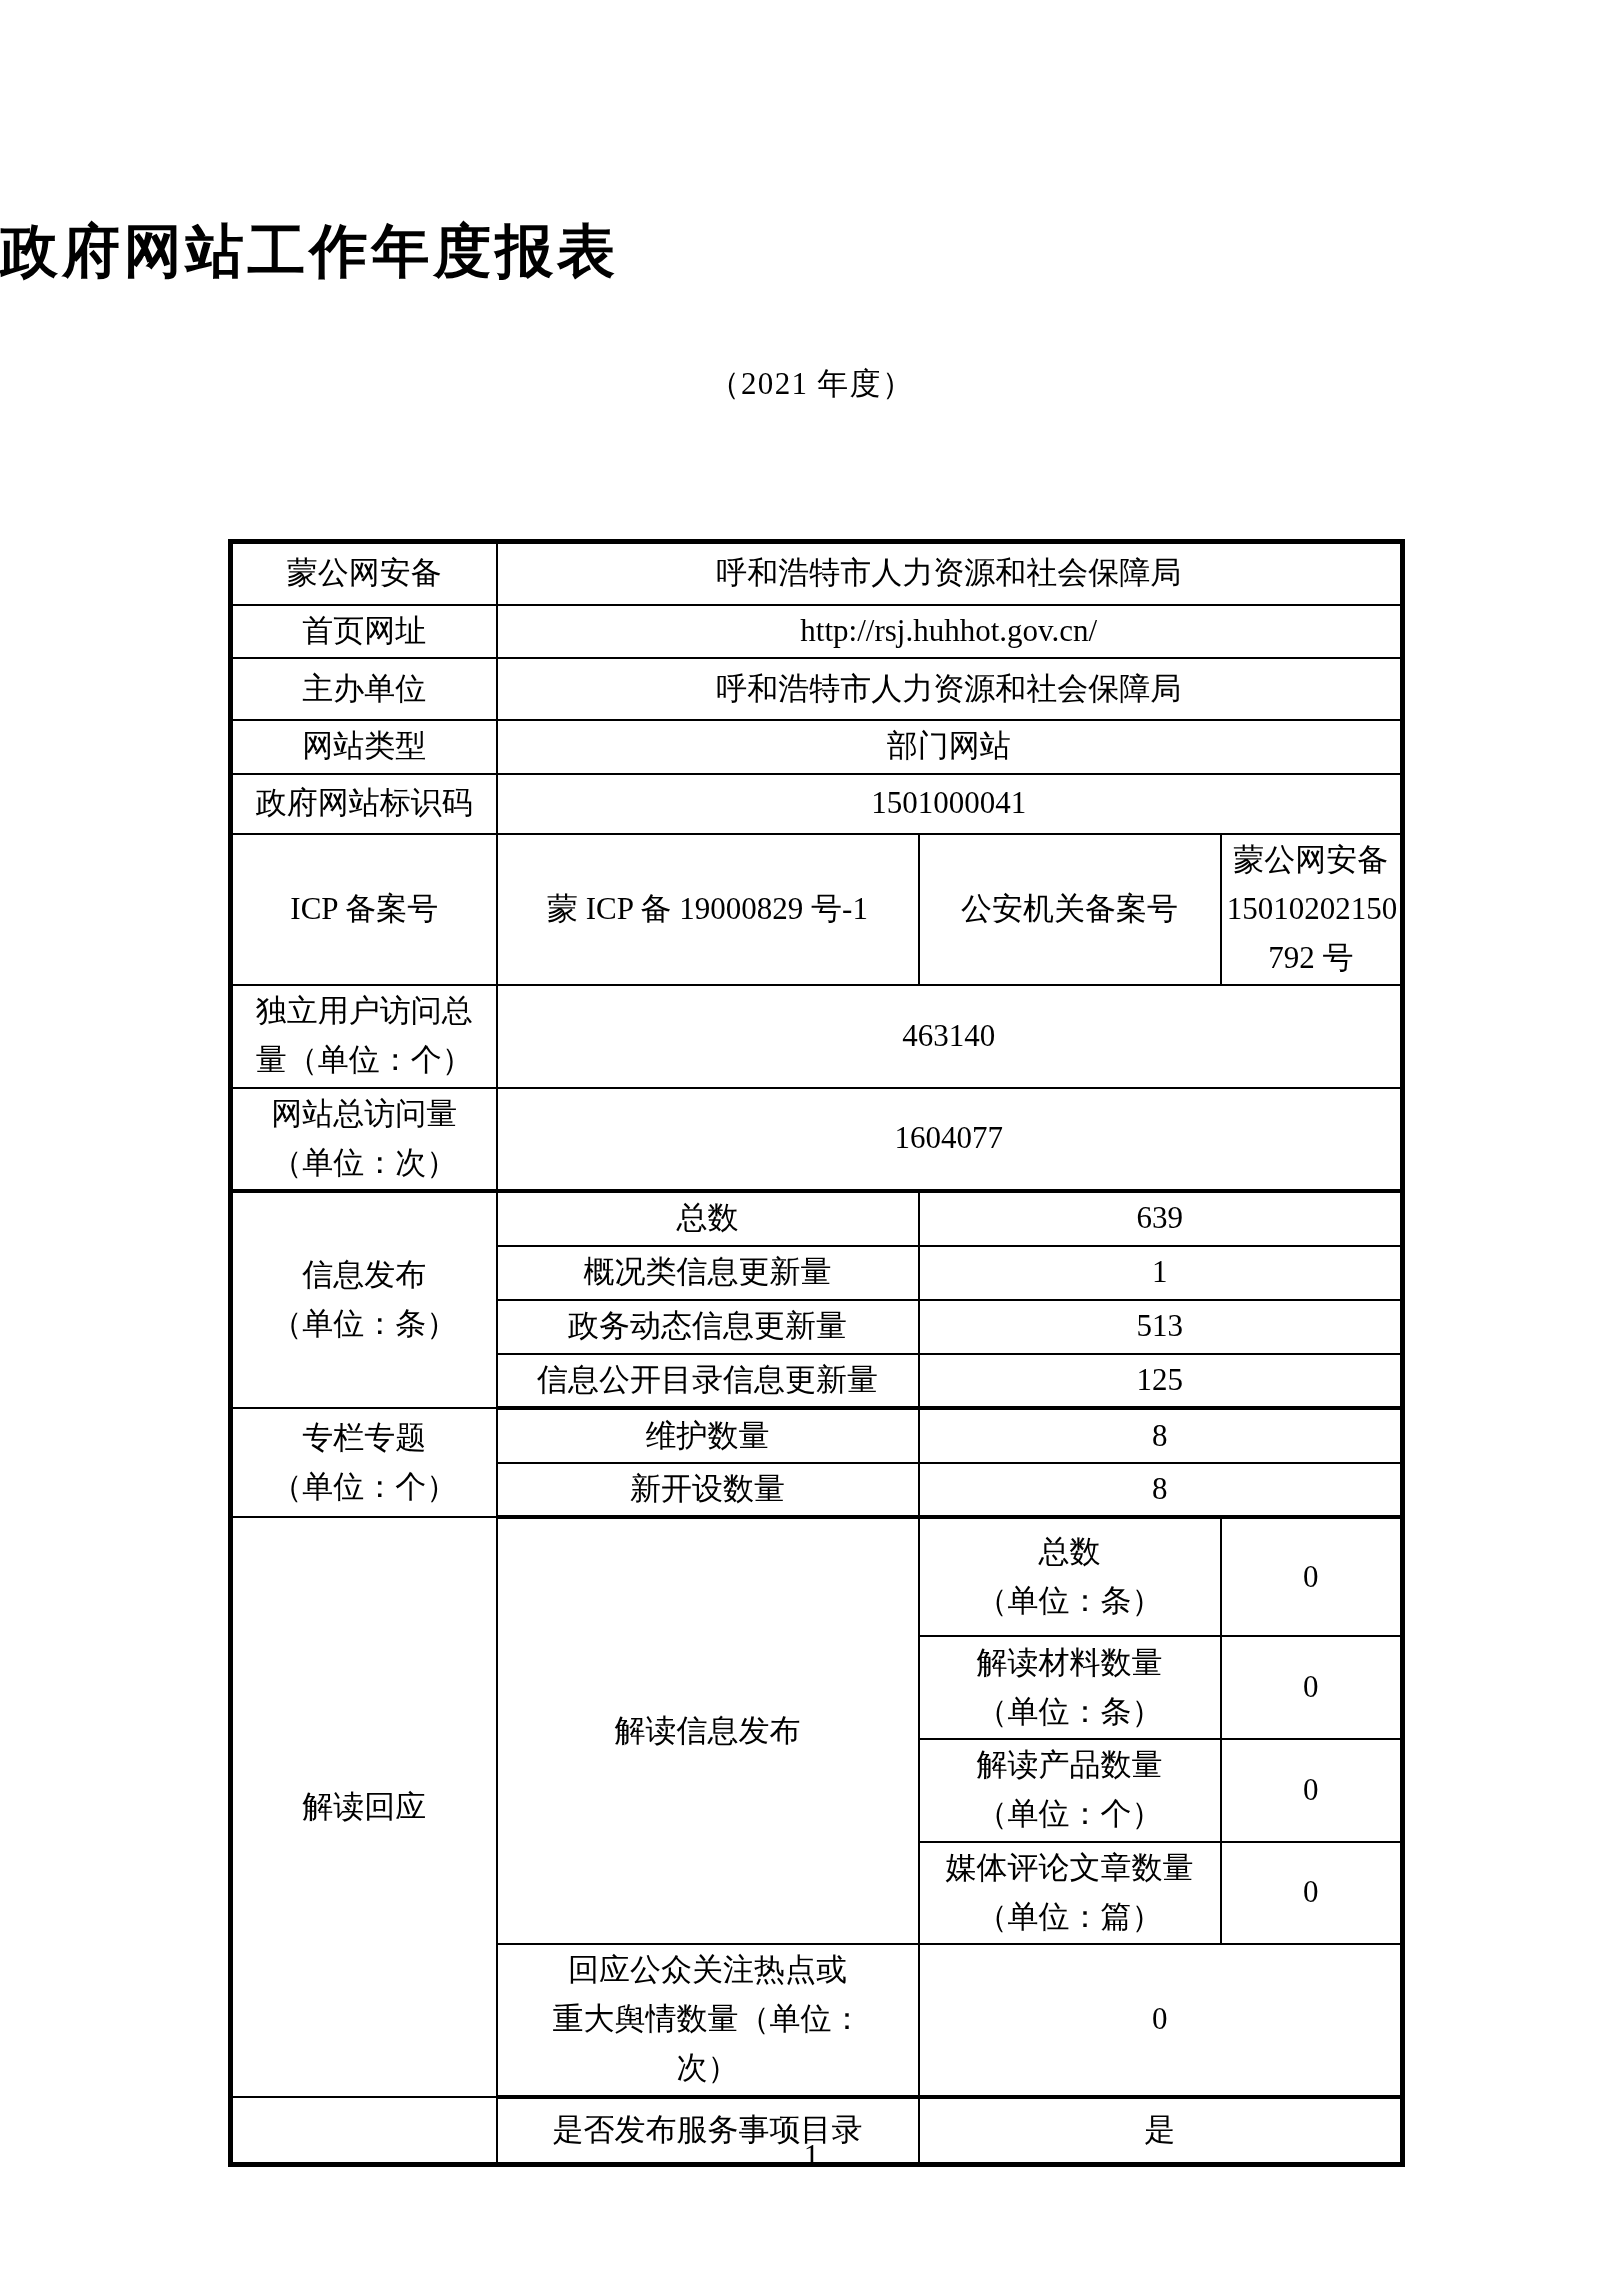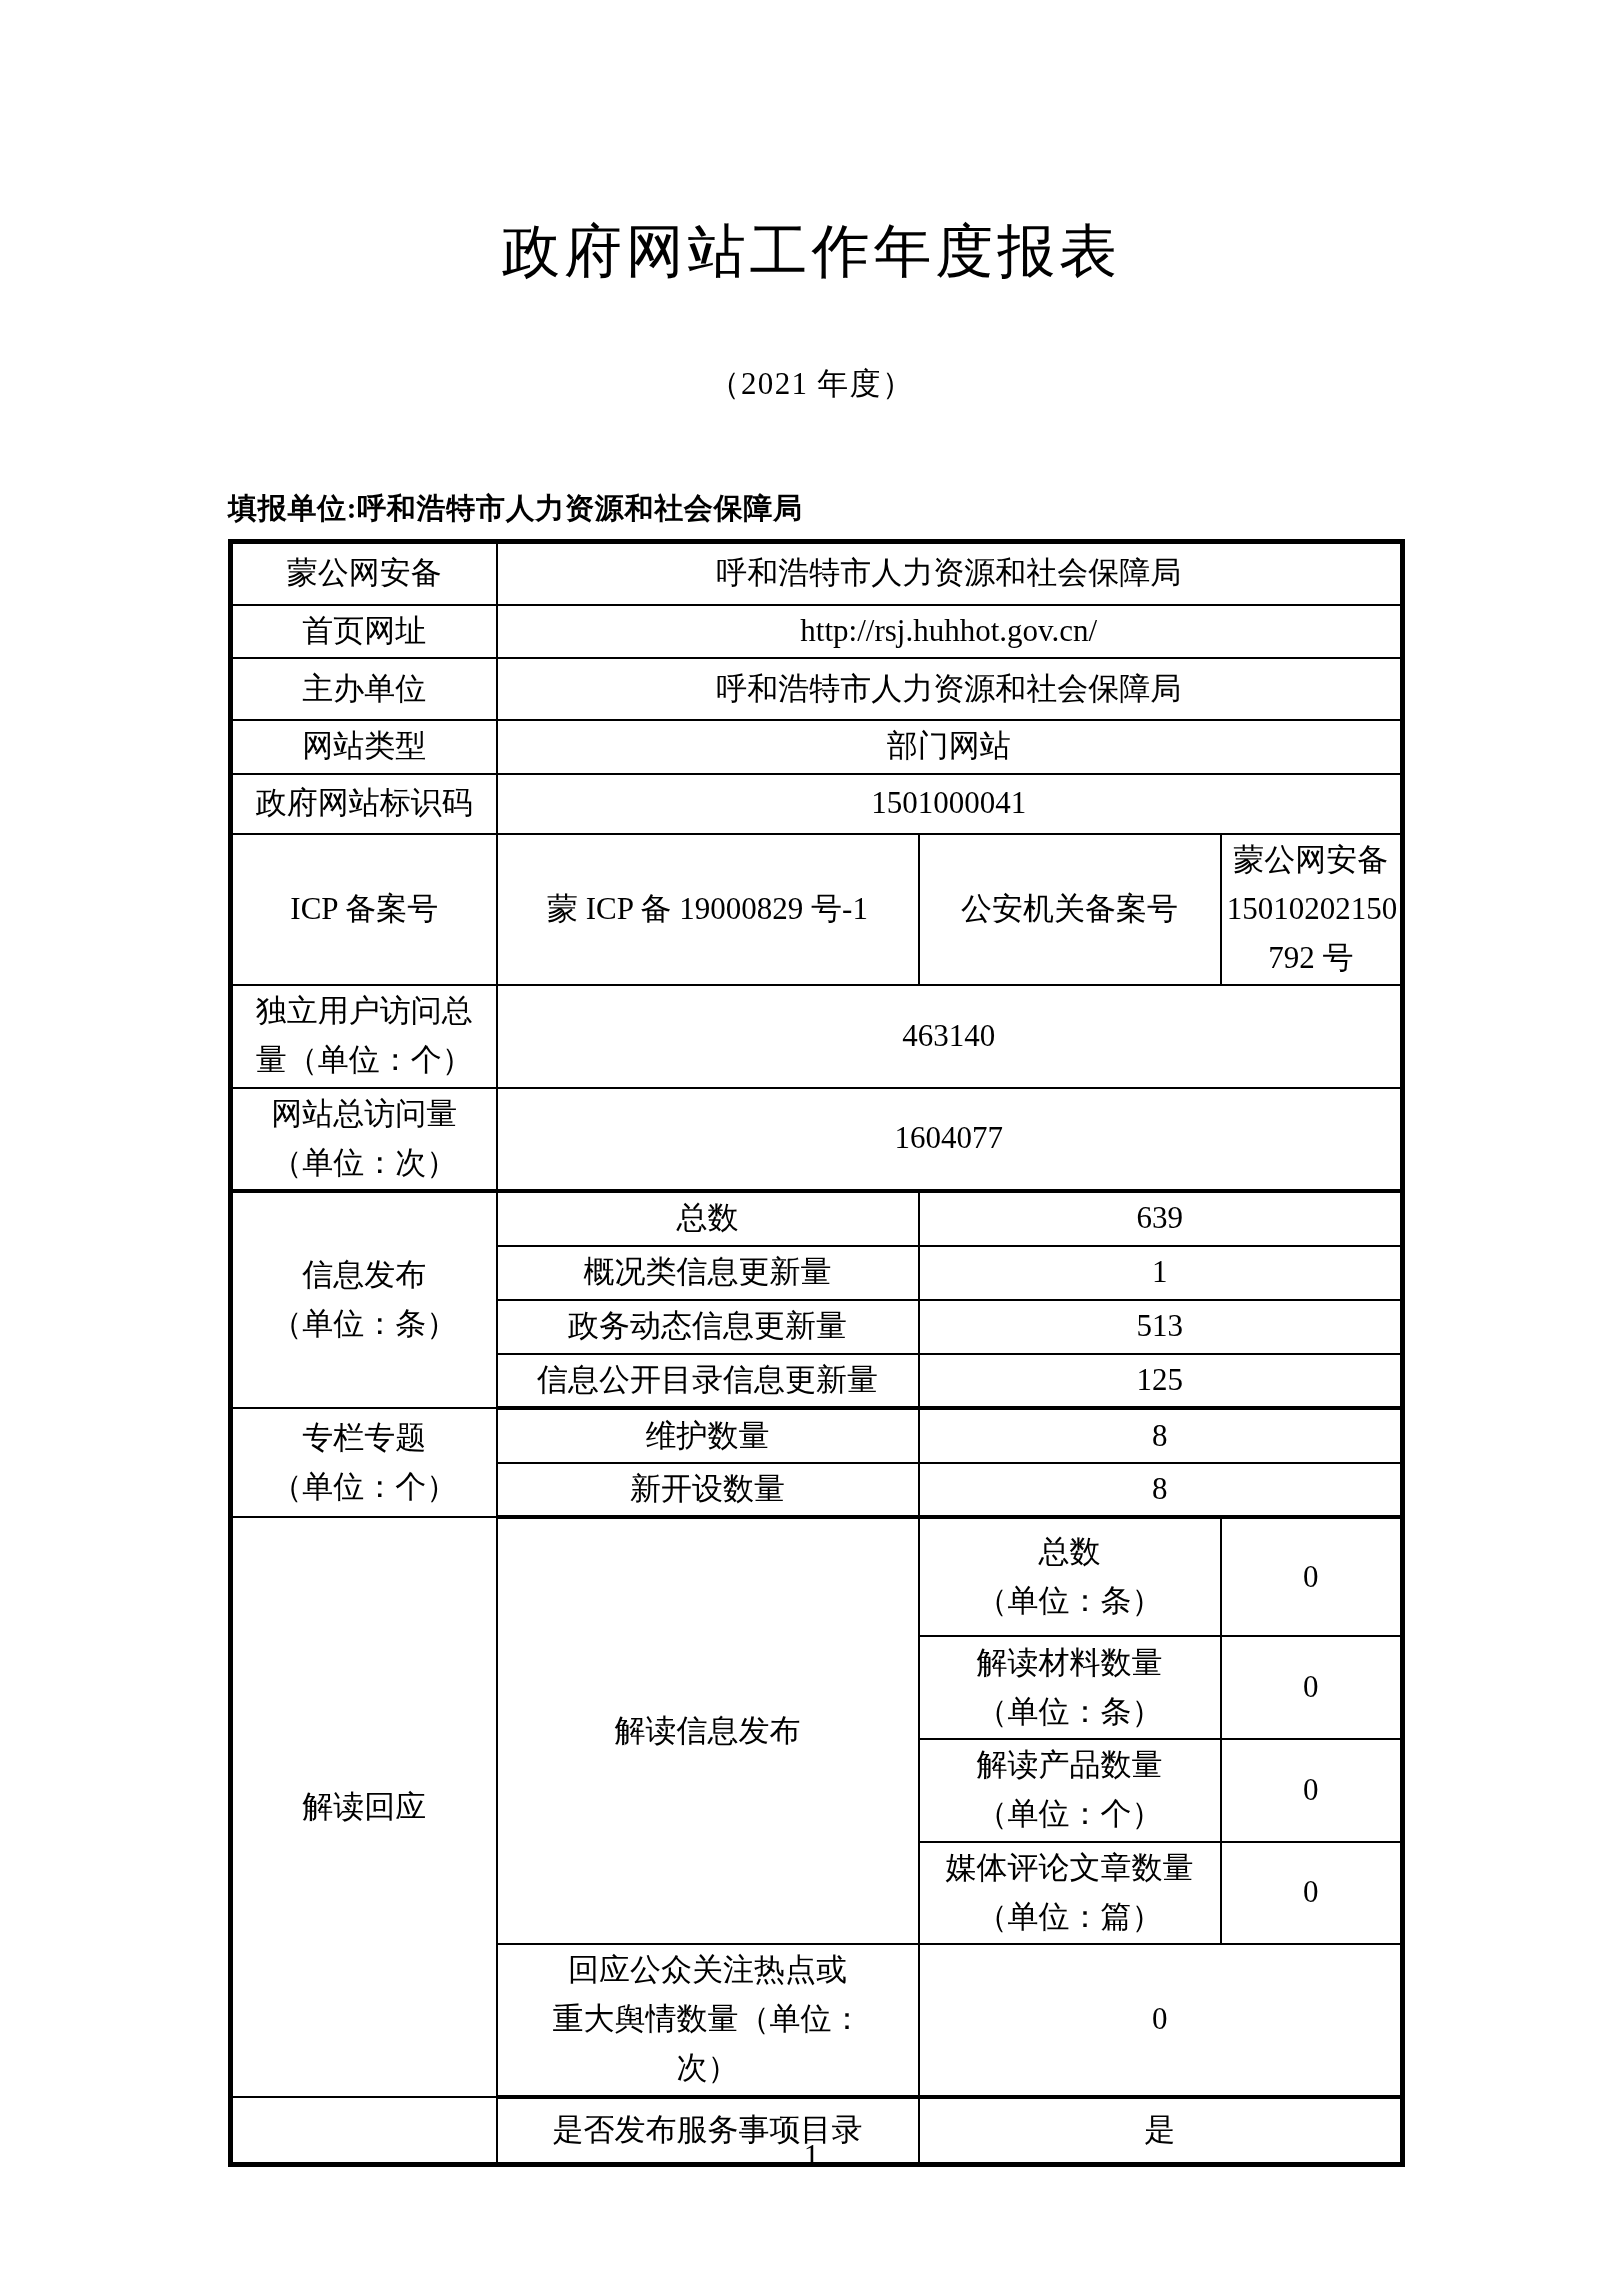--- a/index.html
+++ b/index.html
@@ -14,23 +14,23 @@
     background: #ffffff;
     color: #000000;
     font-family: "Liberation Serif", "DejaVu Serif", serif;
     overflow: hidden;
   }
   .doc-title {
     position: absolute;
     top: 220px;
     left: 0;
     width: 100%;
-    text-align: center;
+    text-align: left;
     font-size: 58px;
-    font-weight: normal;
+    font-weight: bold;
     letter-spacing: 3.9px;
     line-height: 1.1;
   }
   .doc-subtitle {
     position: absolute;
     top: 339px;
     left: 0;
     width: 100%;
     text-align: center;
     font-size: 31px;
@@ -78,21 +78,20 @@
     font-size: 31px;
   }
 </style>
 </head>
 <body>
 
 <div class="page">
 
   <div class="doc-title">政府网站工作年度报表</div>
   <div class="doc-subtitle">（2021 年度）</div>
-  <div class="filing-unit">填报单位:呼和浩特市人力资源和社会保障局</div>
 
   <table class="report">
     <colgroup>
         <col class="c1">
         <col class="c2">
         <col class="c3">
         <col class="c4">
       </colgroup>
     <tbody>
 

